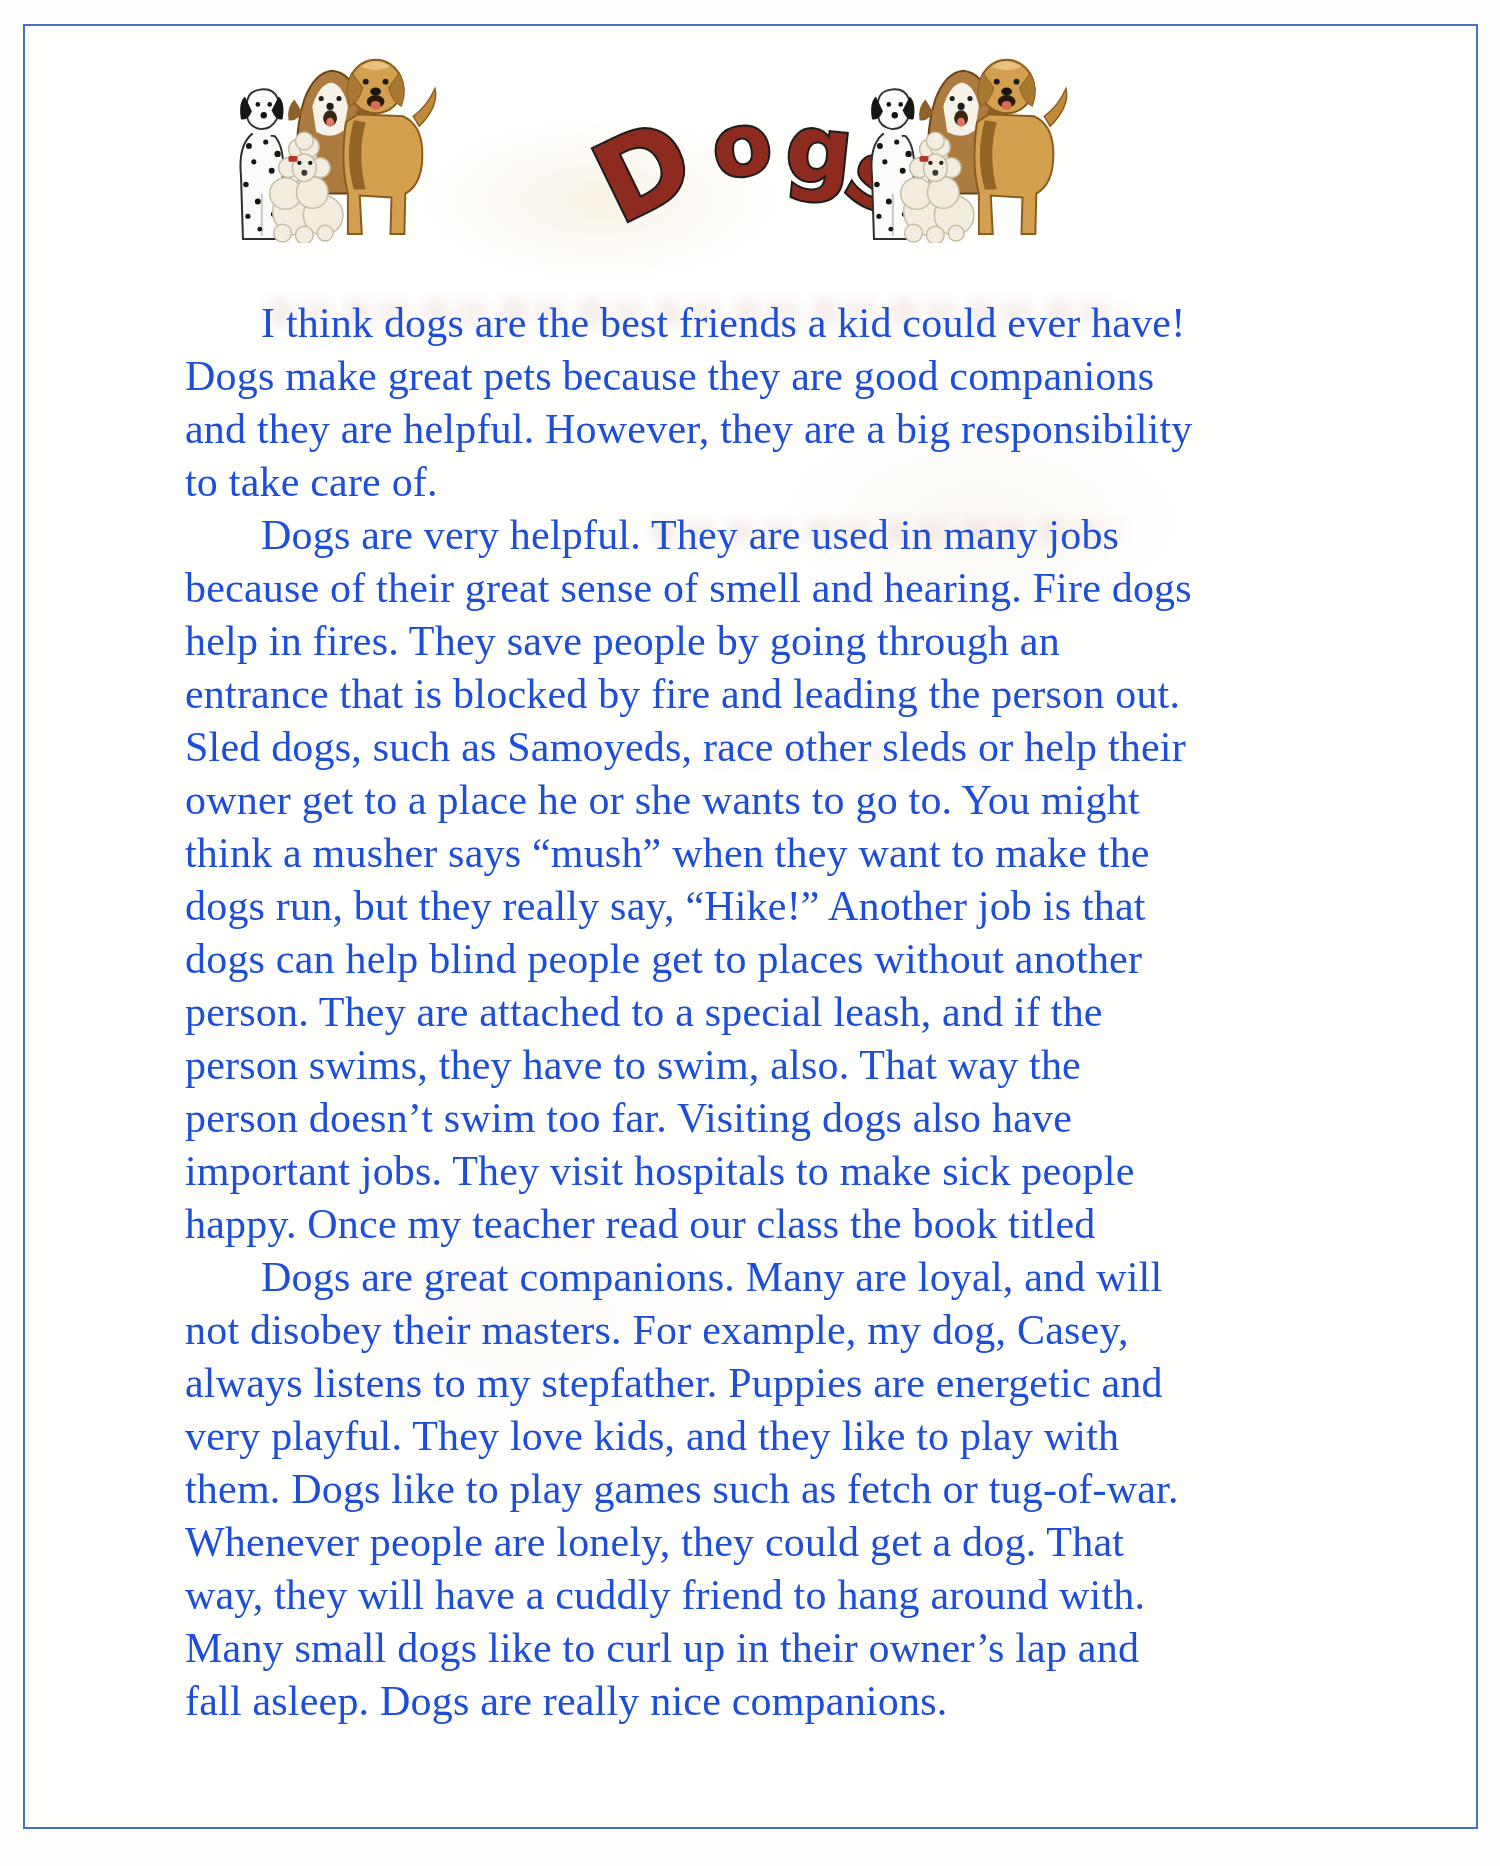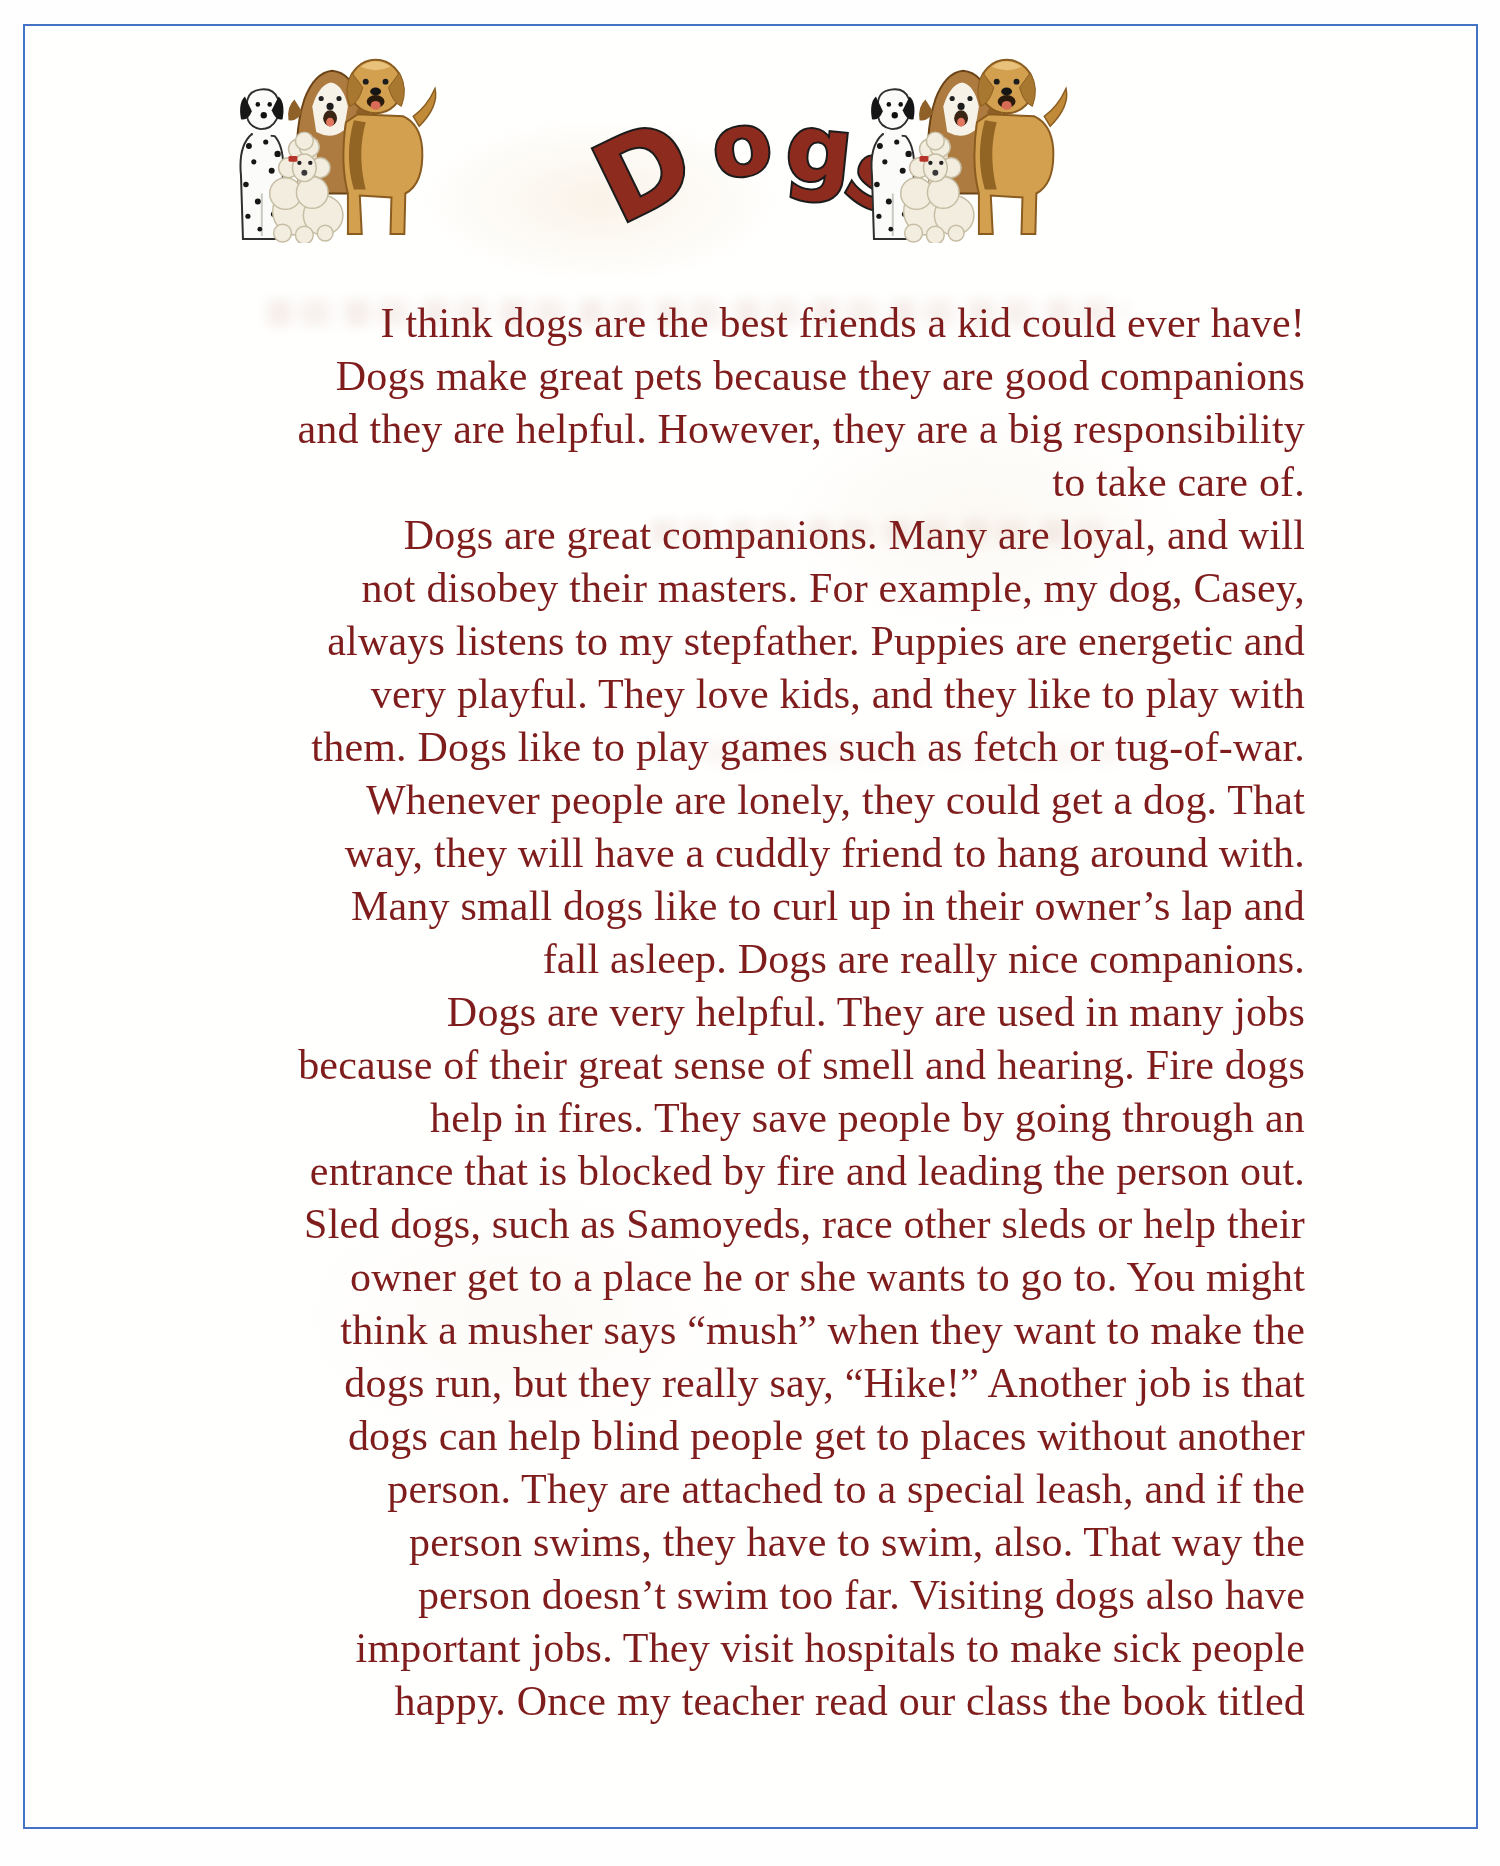--- a/index.html
+++ b/index.html
@@ -64,25 +64,24 @@
 
   .essay{
     position:absolute;
     left:185px;top:297px;width:1120px;
   }
   .essay p{
     margin:0;padding:0;
     font-family:"Liberation Serif", serif;
     font-size:42px;
     line-height:53px;
-    color:#7f1d1d;
+    color:#1d4ed8;
     text-indent:76px;
     white-space:pre;
     letter-spacing:0.2px;
-    text-align:right;
   }
 </style>
 </head>
 <body>
 
 <div class="canvas">
   <div class="page-frame"></div>
   <div class="scan-texture"></div>
 
   <div class="bleed bleed1"></div>
@@ -242,37 +241,37 @@
       <circle cx="86" cy="119" r="2.2" fill="#222"></circle>
       <circle cx="80" cy="129" r="3" fill="#3a3a3a"></circle>
     </g>
   </svg>
 
   <div class="essay">
     <p>I think dogs are the best friends a kid could ever have!
 Dogs make great pets because they are good companions
 and they are helpful. However, they are a big responsibility
 to take care of.</p>
-    <p>Dogs are great companions. Many are loyal, and will
-not disobey their masters. For example, my dog, Casey,
-always listens to my stepfather. Puppies are energetic and
-very playful. They love kids, and they like to play with
-them. Dogs like to play games such as fetch or tug-of-war.
-Whenever people are lonely, they could get a dog. That
-way, they will have a cuddly friend to hang around with.
-Many small dogs like to curl up in their owner’s lap and
-fall asleep. Dogs are really nice companions.</p>
     <p>Dogs are very helpful. They are used in many jobs
 because of their great sense of smell and hearing. Fire dogs
 help in fires. They save people by going through an
 entrance that is blocked by fire and leading the person out.
 Sled dogs, such as Samoyeds, race other sleds or help their
 owner get to a place he or she wants to go to. You might
 think a musher says “mush” when they want to make the
 dogs run, but they really say, “Hike!” Another job is that
 dogs can help blind people get to places without another
 person. They are attached to a special leash, and if the
 person swims, they have to swim, also. That way the
 person doesn’t swim too far. Visiting dogs also have
 important jobs. They visit hospitals to make sick people
 happy. Once my teacher read our class the book titled</p>
+    <p>Dogs are great companions. Many are loyal, and will
+not disobey their masters. For example, my dog, Casey,
+always listens to my stepfather. Puppies are energetic and
+very playful. They love kids, and they like to play with
+them. Dogs like to play games such as fetch or tug-of-war.
+Whenever people are lonely, they could get a dog. That
+way, they will have a cuddly friend to hang around with.
+Many small dogs like to curl up in their owner’s lap and
+fall asleep. Dogs are really nice companions.</p>
   </div>
 </div>
 
 </body></html>

